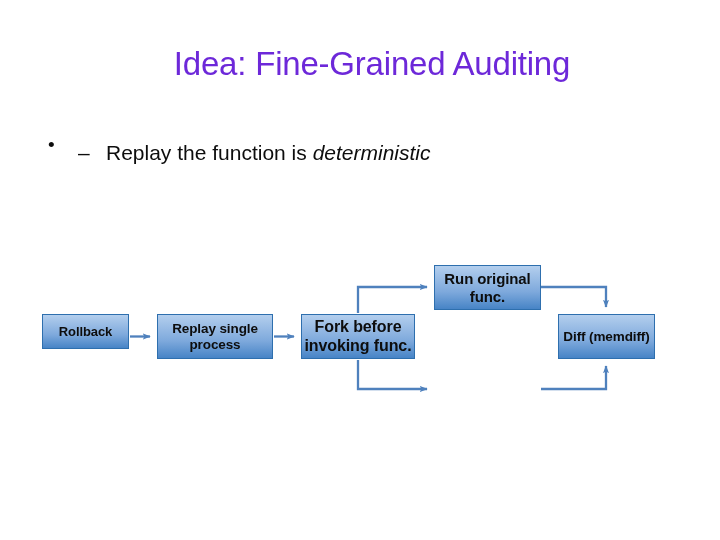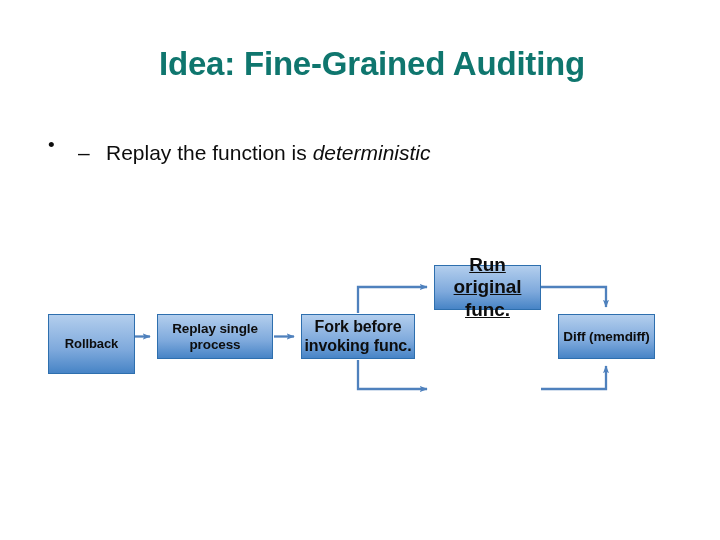--- a/index.html
+++ b/index.html
@@ -15,22 +15,22 @@
     width:720px;height:540px;
     background:#ffffff;
   }
 
   
   #slide-title{
     position:absolute;
     left:0;right:0;top:46px;
     text-align:center;
     font-size:33px;
-    font-weight:700;
-    color:#0f766e;
+    font-weight:400;
+    color:#6d28d9;
     letter-spacing:-0.2px;
     line-height:1.1;
     white-space:nowrap;
     padding-left:24px;
   }
 
   
   #body-list{
     position:absolute;
     left:34px;top:130px;
@@ -81,24 +81,24 @@
     color:#0d0d0d;
     font-weight:bold;
     display:flex;
     align-items:center;
     justify-content:center;
     text-align:center;
     line-height:1.18;
     pointer-events:auto;
     letter-spacing:-0.1px;
   }
-  #node-rollback{left:48px;top:314px;width:87px;height:60px;font-size:13px;}
+  #node-rollback{left:42px;top:314px;width:87px;height:35px;font-size:13px;}
   #node-replay{left:157px;top:314px;width:116px;height:45px;font-size:13.5px;}
   #node-fork{left:301px;top:314px;width:114px;height:45px;font-size:16px;}
-  #node-run-original{left:434px;top:265px;width:107px;height:45px;font-size:19px;text-decoration:underline;}
+  #node-run-original{left:434px;top:265px;width:107px;height:45px;font-size:15px;}
   #node-run-patched{left:434px;top:366px;width:107px;height:46px;font-size:13.5px;}
   #node-diff{left:558px;top:314px;width:97px;height:45px;font-size:13.5px;}
 </style>
 </head>
 <body>
 
 <div id="slide">
 
   <div id="slide-title">Idea: Fine-Grained Auditing</div>
 

